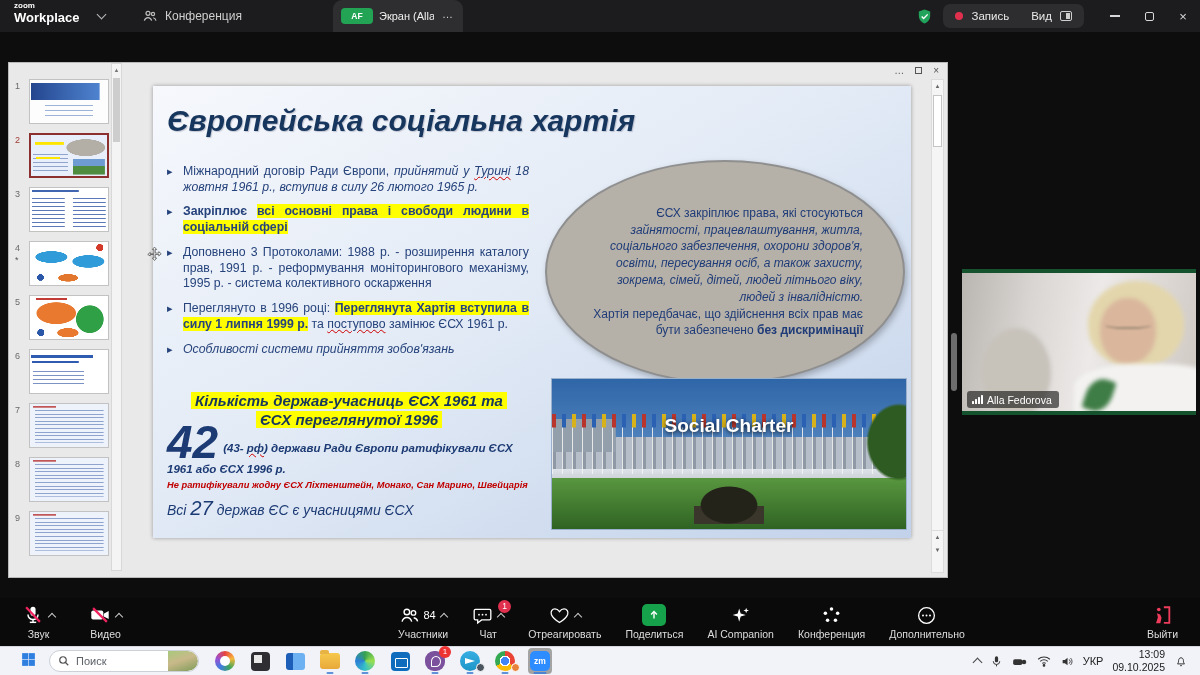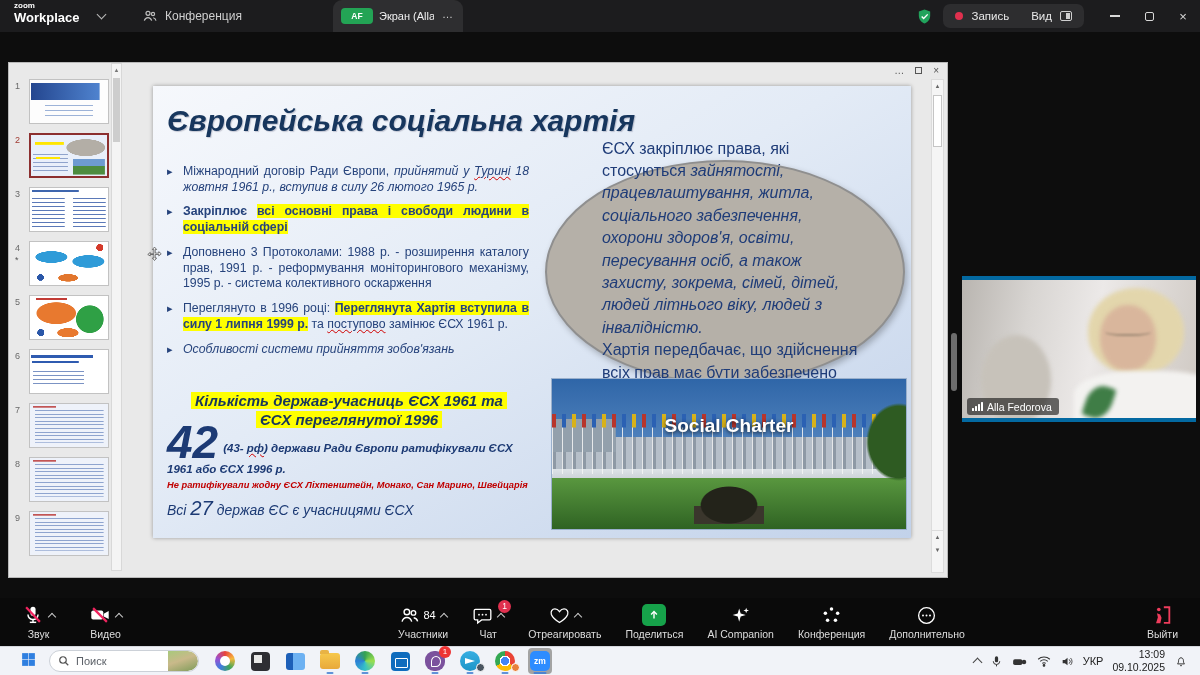--- a/index.html
+++ b/index.html
@@ -54,21 +54,21 @@
   .bullets{position:absolute;left:14px;top:78px;width:362px;list-style:none;font-size:12.3px;color:#26437c;text-align:justify;line-height:1.28;}
   .bullets li{position:relative;padding-left:16px;margin-bottom:9px;}
   .bullets li::before{content:"\25B8";position:absolute;left:0;top:0;color:#26437c;font-size:11px;}
   .s-b{font-weight:700;}
   .s-i{font-style:italic;}
   .s-u{text-decoration:underline;}
   .s-h{background:#ffff00;}
   .s-w{text-decoration:underline wavy #d00000;text-decoration-thickness:1px;}
   .s-L{font-size:1.45em;line-height:1;}
   .oval{position:absolute;left:392px;top:74px;width:360px;height:224px;border-radius:50%;background:#b5b0a8;border:2px solid #8f8f8f;box-shadow:2px 3px 6px rgba(0,0,0,.25);display:flex;align-items:center;justify-content:center;padding:24px 40px;}
-  .oval-inner{font-size:16px;line-height:1.4;color:#1f3c78;text-align:left;white-space:pre-line;margin-left:15px;}
+  .oval-inner{font-size:12px;line-height:1.4;color:#1f3c78;text-align:right;white-space:pre-line;}
   .count-head{position:absolute;left:26px;top:306px;width:340px;text-align:center;font-size:15px;font-weight:700;font-style:italic;color:#17365d;line-height:1.25;}
   .count-head span{background:#ffff00;padding:0 4px;box-decoration-break:clone;-webkit-box-decoration-break:clone;}
   .count-line{position:absolute;left:14px;top:338px;width:368px;font-size:11.5px;font-style:italic;font-weight:700;color:#1c3a74;line-height:1.45;}
   .forty{font-size:46px;font-weight:700;font-style:italic;color:#1c3a74;margin-right:5px;line-height:.8;vertical-align:-6px;}
   .red-note{position:absolute;left:14px;top:394px;width:370px;font-size:9.3px;font-weight:700;font-style:italic;color:#c00000;}
   .count-footer{position:absolute;left:14px;top:412px;width:370px;font-size:14px;font-style:italic;color:#1c3a74;}
   .photo{position:absolute;left:398px;top:292px;width:356px;height:152px;border:1px solid #9ab0cc;background-color:#3f74b5;background-repeat:no-repeat;background-image:
     radial-gradient(ellipse 46px 30px at 50% 84%,#23231a 60%,transparent 63%),
     linear-gradient(#3a362c,#3a362c),
     radial-gradient(ellipse 55px 65px at 98% 42%,#2e5b22 55%,transparent 60%),
@@ -85,21 +85,21 @@
   
   .vscroll{position:absolute;right:3px;top:16px;bottom:4px;width:13px;background:#f5f5f5;border:1px solid #dcdcdc;}
   .vscroll .sarrow{position:absolute;left:0;right:0;height:13px;text-align:center;font-size:6px;color:#666;line-height:13px;}
   .vscroll .sthumb{position:absolute;left:1px;right:1px;top:15px;height:52px;background:#fff;border:1px solid #c5c5c5;}
   .vscroll .snav{position:absolute;left:0;right:0;bottom:0;height:42px;border-top:1px solid #dcdcdc;}
   .vscroll .snav div{height:13px;text-align:center;font-size:6px;color:#666;line-height:13px;}
   .share-scrollthumb{position:absolute;left:951px;top:301px;width:6px;height:58px;border-radius:3px;background:#6d6d6d;}
   
   .cursor{position:absolute;left:146px;top:214px;}
   
-  .video{position:absolute;left:962px;top:244px;width:234px;height:146px;background:#0369a1;overflow:hidden;}
+  .video{position:absolute;left:962px;top:237px;width:234px;height:146px;background:#14532d;overflow:hidden;}
   .scene{position:absolute;left:0;right:0;top:4px;bottom:4px;background:linear-gradient(100deg,#b9b5b0 0%,#d8d5d2 28%,#ece9e8 55%,#cfc9c3 100%);overflow:hidden;}
   .scene .blob{position:absolute;filter:blur(2px);}
   .hair{left:54%;top:6%;width:96px;height:86px;border-radius:50% 50% 46% 46%;background:#e3d6ac;}
   .face{left:59%;top:18%;width:56px;height:66px;border-radius:48%;background:#d9b69c;}
   .glasses{left:61%;top:33%;width:46px;height:10px;border-bottom:2px solid #a08b76;border-radius:40%;filter:blur(1px);position:absolute;}
   .body{left:48%;top:66%;width:150px;height:60px;border-radius:40% 40% 0 0;background:#f3f2f0;}
   .leaf{left:53%;top:76%;width:26px;height:34px;border-radius:60% 10% 60% 10%;background:#3f7d46;transform:rotate(18deg);}
   .plant-bg{left:8%;top:40%;width:70px;height:90px;border-radius:50%;background:#c7c2ba;}
   .name-pill{position:absolute;left:5px;bottom:7px;background:rgba(20,20,20,.62);border-radius:3px;padding:2.5px 7px 2.5px 5px;display:flex;align-items:center;gap:4px;color:#fff;font-size:10.5px;}
   .sig{display:flex;align-items:flex-end;gap:1px;height:9px;}

